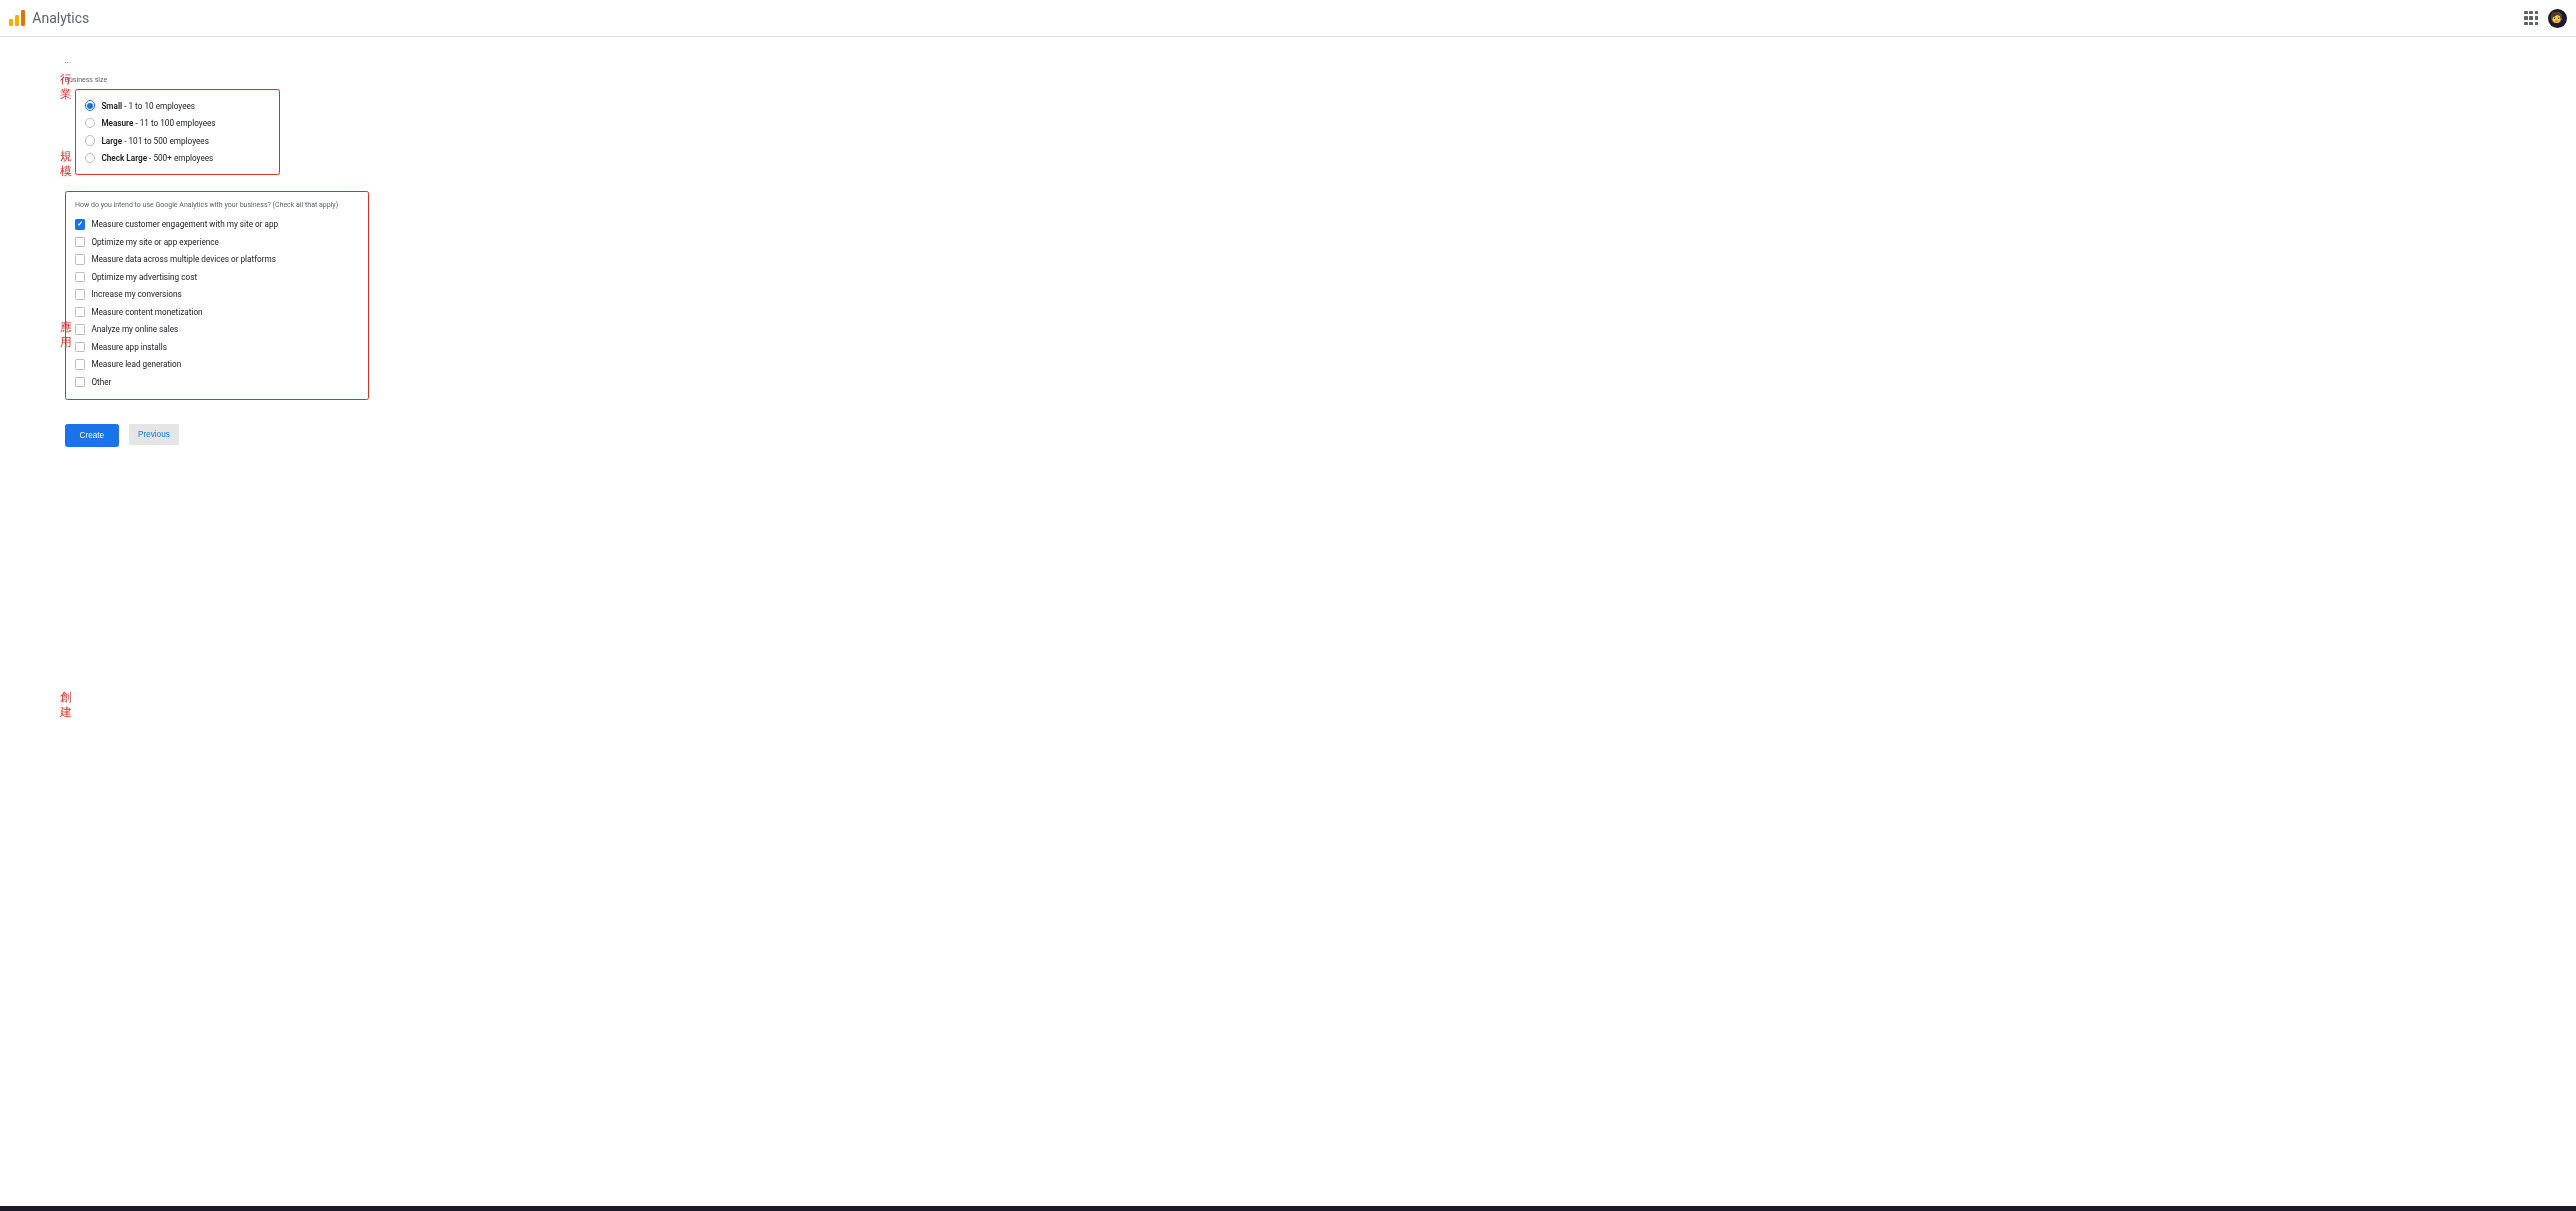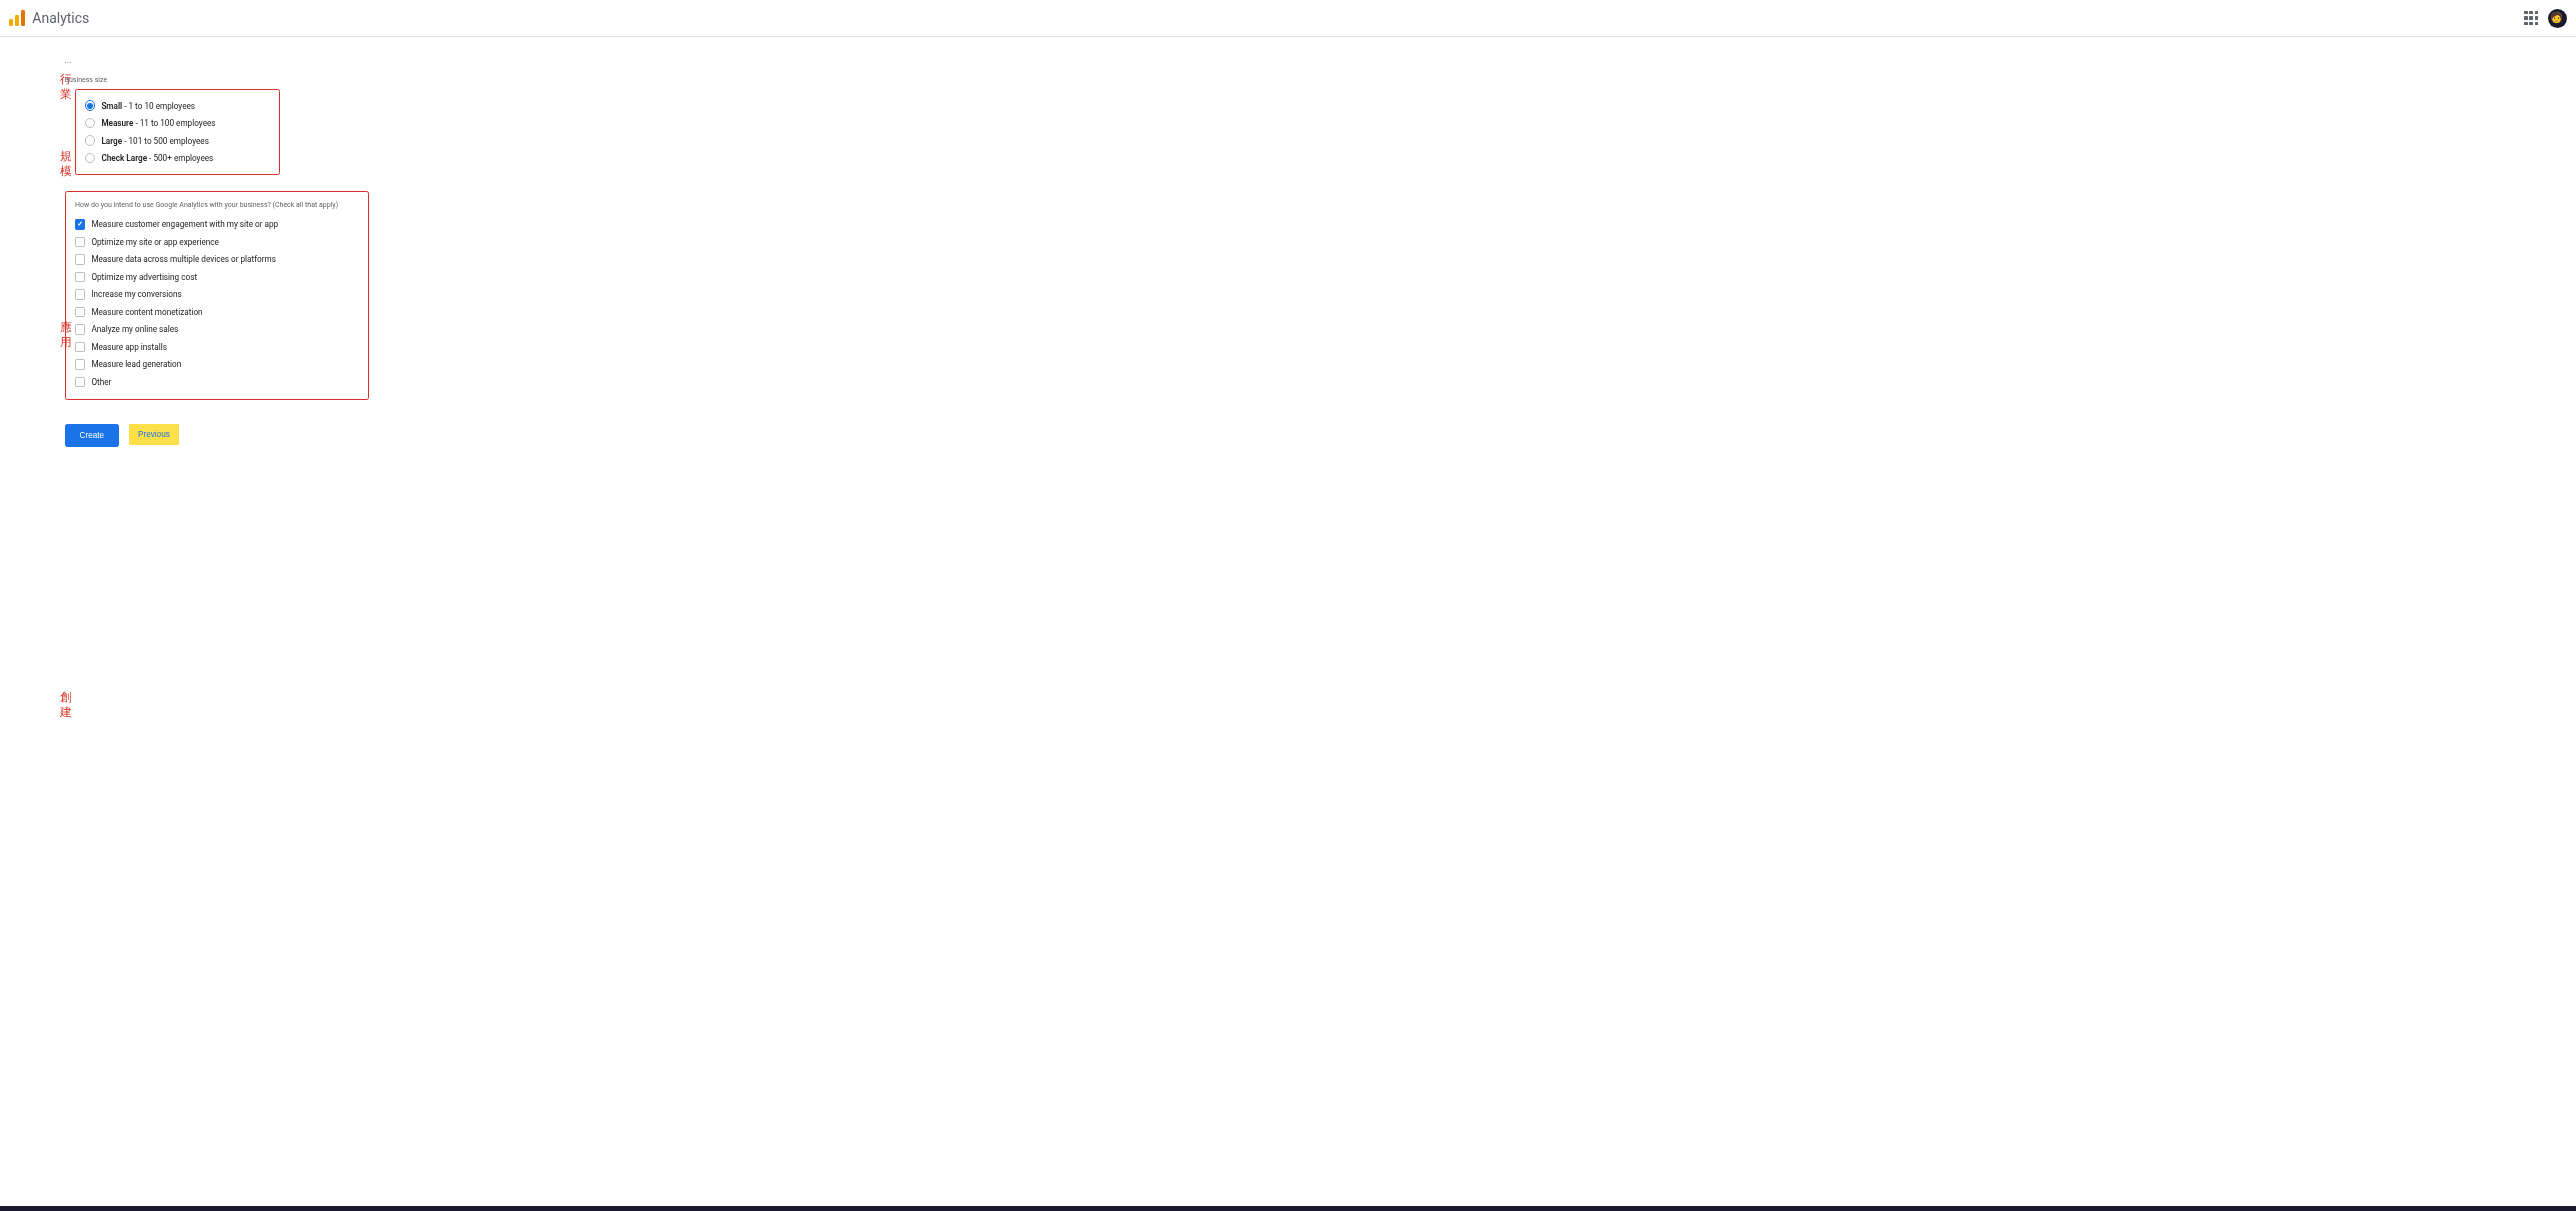--- a/index.html
+++ b/index.html
@@ -252,21 +252,21 @@
       background: #1a73e8;
       color: #fff;
       border: 1.2px solid #1a73e8;
       border-radius: 2.3px;
       padding: 5.9px 14px;
       font-size: 8.2px;
       font-weight: 500;
       cursor: pointer;
     }
     .btn-previous {
-      background: #fde047;
+      background: #e5e5e5;
       color: #1a73e8;
       border: none;
       padding: 5.9px 9.4px;
       font-size: 8.2px;
       font-weight: 500;
       cursor: pointer;
     }
 
     
     .bottom-bar {

